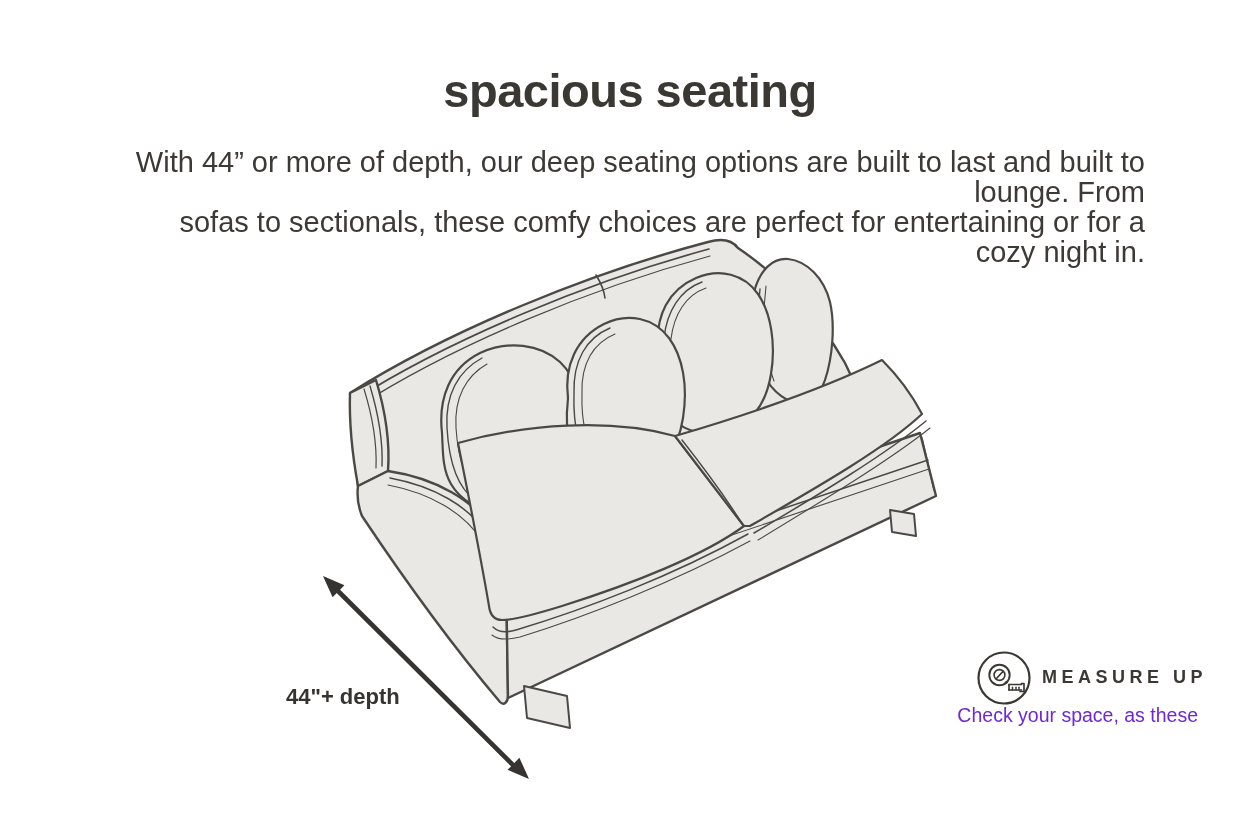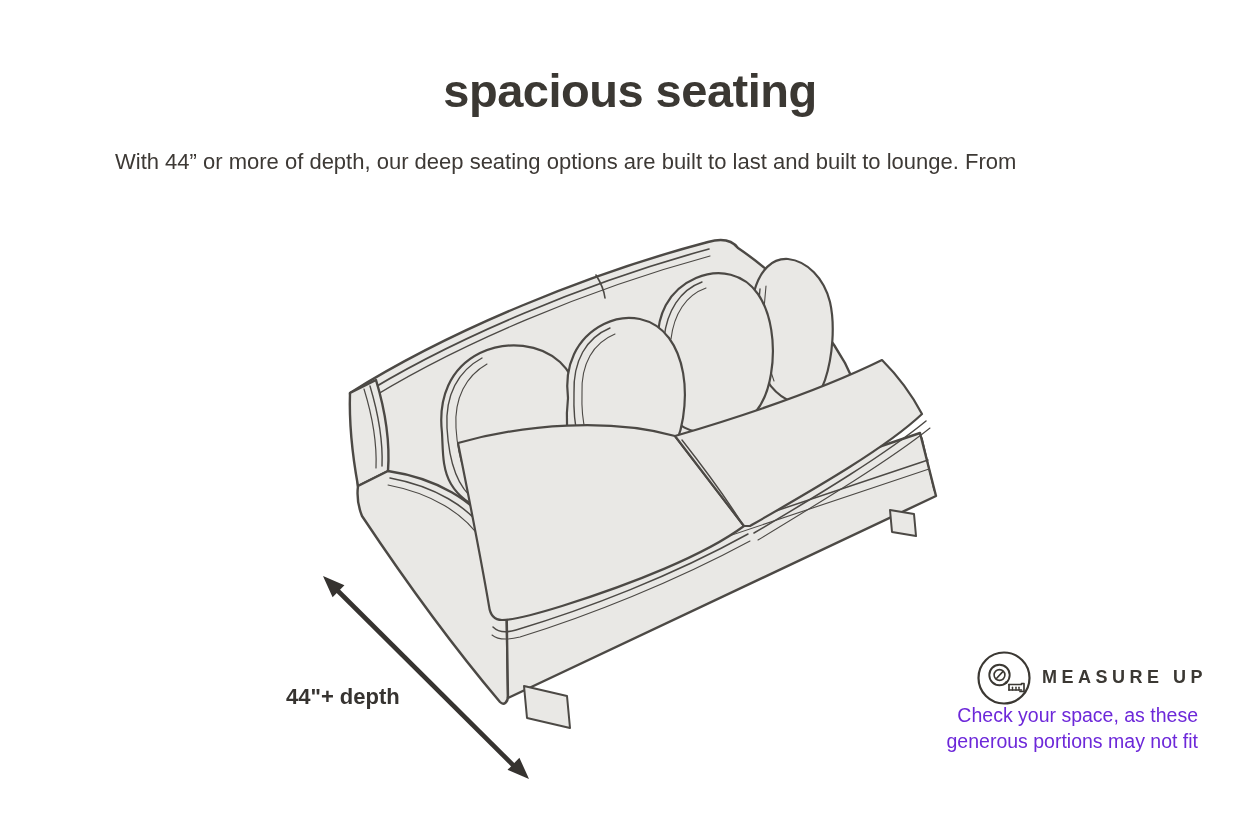--- a/index.html
+++ b/index.html
@@ -5,22 +5,22 @@
   html,body{margin:0;padding:0;background:#ffffff;}
   #stage{
     position:relative;width:1260px;height:840px;background:#ffffff;overflow:hidden;
     font-family:"Liberation Sans",sans-serif;color:#3d3935;
   }
   .title{
     position:absolute;top:63px;left:0;width:1260px;text-align:center;
     font-size:47px;font-weight:700;letter-spacing:-0.5px;color:#3b3833;line-height:56px;
   }
   .desc{
-    position:absolute;top:147px;left:115px;width:1030px;text-align:left;
-    font-size:22px;line-height:30px;color:#3d3935;
+    position:absolute;top:147px;left:115px;width:1030px;text-align:right;
+    font-size:29px;line-height:30px;color:#3d3935;
   }
   .desc span{display:block;}
   .sofa{position:absolute;left:330px;top:228px;width:620px;height:520px;}
   .arrow-svg{position:absolute;left:305px;top:558px;width:245px;height:235px;}
   .dim-label{
     position:absolute;left:286px;top:684px;font-size:22px;font-weight:700;color:#363330;
   }
   .mu-icon{position:absolute;left:976px;top:650px;width:56px;height:58px;}
   .mu-head{
     position:absolute;left:1042px;top:667px;font-size:18px;font-weight:700;
@@ -34,20 +34,21 @@
 </style>
 </head>
 <body>
 
 <div id="stage">
 
   <div class="title">spacious seating</div>
 
   <div class="desc">
     <span>With 44” or more of depth, our deep seating options are built to last and built to lounge. From</span>
+    <span>sofas to sectionals, these comfy choices are perfect for entertaining or for a cozy night in.</span>
   </div>
 
   <svg class="sofa" viewBox="0 0 620 520" xmlns="http://www.w3.org/2000/svg">
     <g fill="#e9e8e5" stroke="#4c4945" stroke-width="2.4" stroke-linejoin="round" stroke-linecap="round">
 
       <path d="M 20,165 C 120,102 260,45 378,14 C 392,10 402,12 408,20 C 445,45 487,85 515,135 C 528,160 536,185 540,210 L 480,300 L 150,400 L 60,290 L 28,258 Z"></path>
 
       <path d="M 24,172 C 122,110 261,53 379,21" fill="none" stroke-width="1.7"></path>
       <path d="M 27,179 C 125,116 262,60 380,28" fill="none" stroke-width="1.2"></path>
 
@@ -120,16 +121,15 @@
       <path d="M 40,40 L 40,37.2" stroke-width="1.4"></path>
       <path d="M 43,40 L 43,37.2" stroke-width="1.4"></path>
       <path d="M 45.5,33.5 L 48,33.5 L 48,41.5 L 44,41.5" stroke-width="1.7"></path>
     </g>
   </svg>
 
   <div class="mu-head">MEASURE UP</div>
 
   <div class="mu-desc">
     <span>Check your space, as these</span>
-    <span>generous portions may not fit</span>
   </div>
 
 </div>
 
 </body></html>

